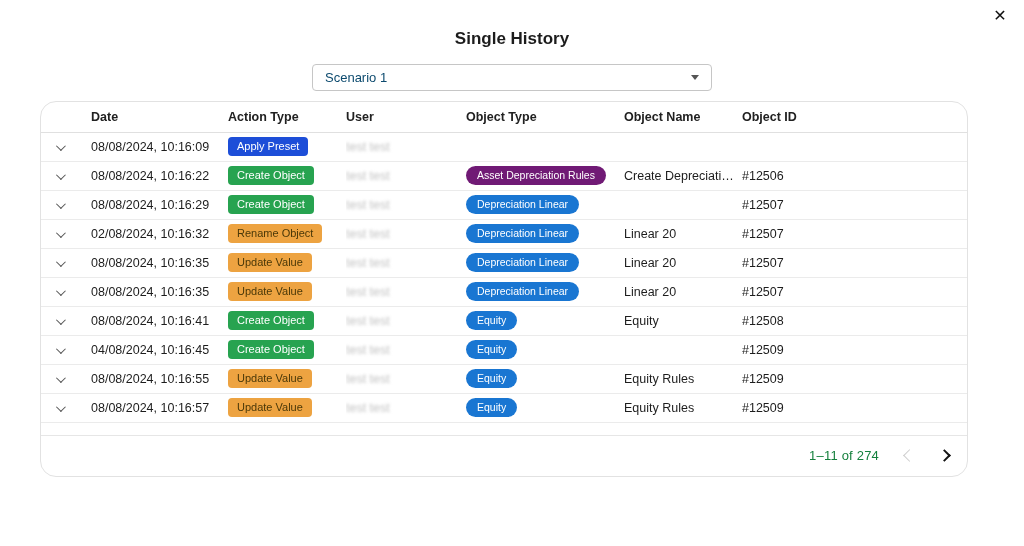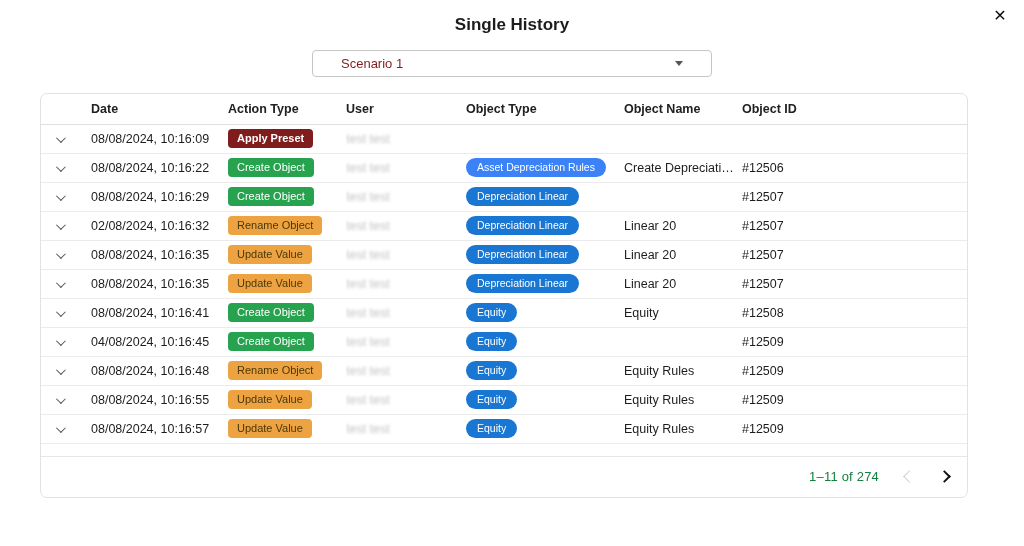--- a/index.html
+++ b/index.html
@@ -14,49 +14,49 @@
   .page { width: 1024px; height: 546px; position: relative; background: #fff; }
 
   .close-btn {
     position: absolute; top: 5px; right: 13px;
     font-size: 16px; color: #111; cursor: pointer;
     width: 22px; height: 22px; text-align: center; line-height: 22px;
   }
 
   .page-title {
     text-align: center;
-    padding-top: 15px;
+    padding-top: 29px;
     font-size: 17px;
     font-weight: 600;
     color: #1c1c1c;
   }
 
   .scenario-select {
     width: 400px; height: 27px;
     margin: 15px auto 0 auto;
     border: 1px solid #c6c6c6;
     border-radius: 4px;
     display: flex; align-items: center; justify-content: space-between;
-    padding: 0 28px;
-    font-size: 13px; color: #7f1d1d;
+    padding: 0 12px;
+    font-size: 13px; color: #0c4a6e;
     cursor: pointer;
     background: #fff;
   }
   .caret-down {
     width: 0; height: 0;
     border-left: 4px solid transparent;
     border-right: 4px solid transparent;
     border-top: 5px solid #555;
   }
 
   .table-card {
-    margin: 16px 40px 0 40px;
+    margin: 10px 40px 0 40px;
     width: 928px;
     border: 1px solid #e2e2e2;
-    border-radius: 7px;
+    border-radius: 16px;
     overflow: hidden;
     background: #fff;
   }
   table { width: 100%; border-collapse: collapse; table-layout: fixed; }
   col.c-chev { width: 50px; }
   col.c-date { width: 137px; }
   col.c-action { width: 118px; }
   col.c-user { width: 120px; }
   col.c-otype { width: 158px; }
   col.c-oname { width: 118px; }
@@ -180,32 +180,32 @@
           <th>User</th>
           <th>Object Type</th>
           <th>Object Name</th>
           <th>Object ID</th>
         </tr>
       </thead>
       <tbody>
           <tr>
     <td class="chev-cell"><span class="row-chevron"></span></td>
     <td>08/08/2024, 10:16:09</td>
-    <td><span class="badge" style="background: #7f1d1d; color: rgb(255, 255, 255); font-weight: bold;">Apply Preset</span></td>
+    <td><span class="badge" style="background: #1d4ed8; color: rgb(255, 255, 255);">Apply Preset</span></td>
     <td><span class="user-cell">test test</span></td>
     <td></td>
     <td></td>
     <td></td>
   </tr>
           <tr>
     <td class="chev-cell"><span class="row-chevron"></span></td>
     <td>08/08/2024, 10:16:22</td>
     <td><span class="badge" style="background: rgb(39, 163, 80); color: rgb(255, 255, 255);">Create Object</span></td>
     <td><span class="user-cell">test test</span></td>
-    <td><span class="type-pill" style="background: #3b82f6;">Asset Depreciation Rules</span></td>
+    <td><span class="type-pill" style="background: #701a75;">Asset Depreciation Rules</span></td>
     <td>Create Depreciatio…</td>
     <td>#12506</td>
   </tr>
           <tr>
     <td class="chev-cell"><span class="row-chevron"></span></td>
     <td>08/08/2024, 10:16:29</td>
     <td><span class="badge" style="background: rgb(39, 163, 80); color: rgb(255, 255, 255);">Create Object</span></td>
     <td><span class="user-cell">test test</span></td>
     <td><span class="type-pill" style="background: rgb(25, 118, 210);">Depreciation Linear</span></td>
     <td></td>
@@ -247,29 +247,20 @@
     <td>Equity</td>
     <td>#12508</td>
   </tr>
           <tr>
     <td class="chev-cell"><span class="row-chevron"></span></td>
     <td>04/08/2024, 10:16:45</td>
     <td><span class="badge" style="background: rgb(39, 163, 80); color: rgb(255, 255, 255);">Create Object</span></td>
     <td><span class="user-cell">test test</span></td>
     <td><span class="type-pill" style="background: rgb(25, 118, 210);">Equity</span></td>
     <td></td>
-    <td>#12509</td>
-  </tr>
-          <tr>
-    <td class="chev-cell"><span class="row-chevron"></span></td>
-    <td>08/08/2024, 10:16:48</td>
-    <td><span class="badge" style="background: rgb(237, 163, 65); color: rgb(74, 56, 8);">Rename Object</span></td>
-    <td><span class="user-cell">test test</span></td>
-    <td><span class="type-pill" style="background: rgb(25, 118, 210);">Equity</span></td>
-    <td>Equity Rules</td>
     <td>#12509</td>
   </tr>
           <tr>
     <td class="chev-cell"><span class="row-chevron"></span></td>
     <td>08/08/2024, 10:16:55</td>
     <td><span class="badge" style="background: rgb(237, 163, 65); color: rgb(74, 56, 8);">Update Value</span></td>
     <td><span class="user-cell">test test</span></td>
     <td><span class="type-pill" style="background: rgb(25, 118, 210);">Equity</span></td>
     <td>Equity Rules</td>
     <td>#12509</td>

